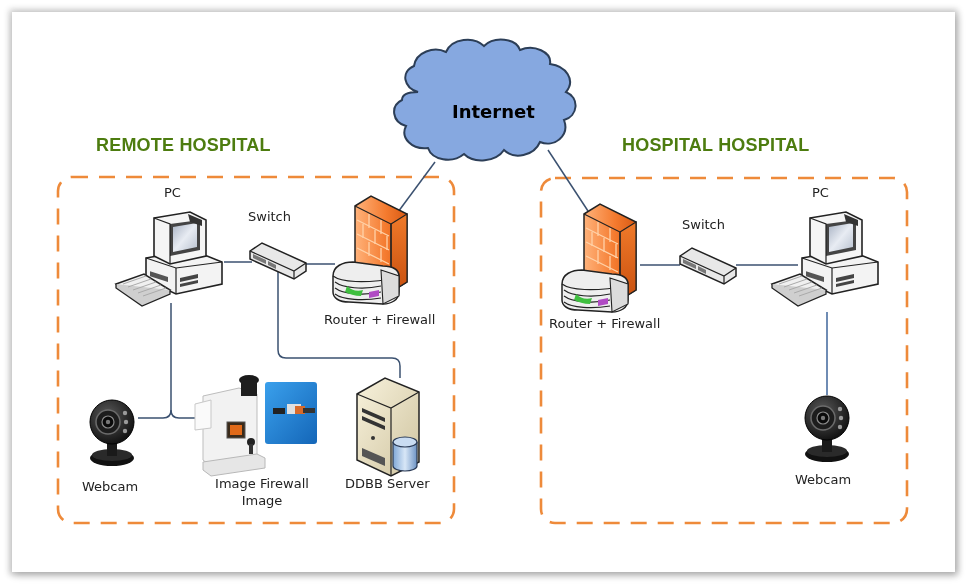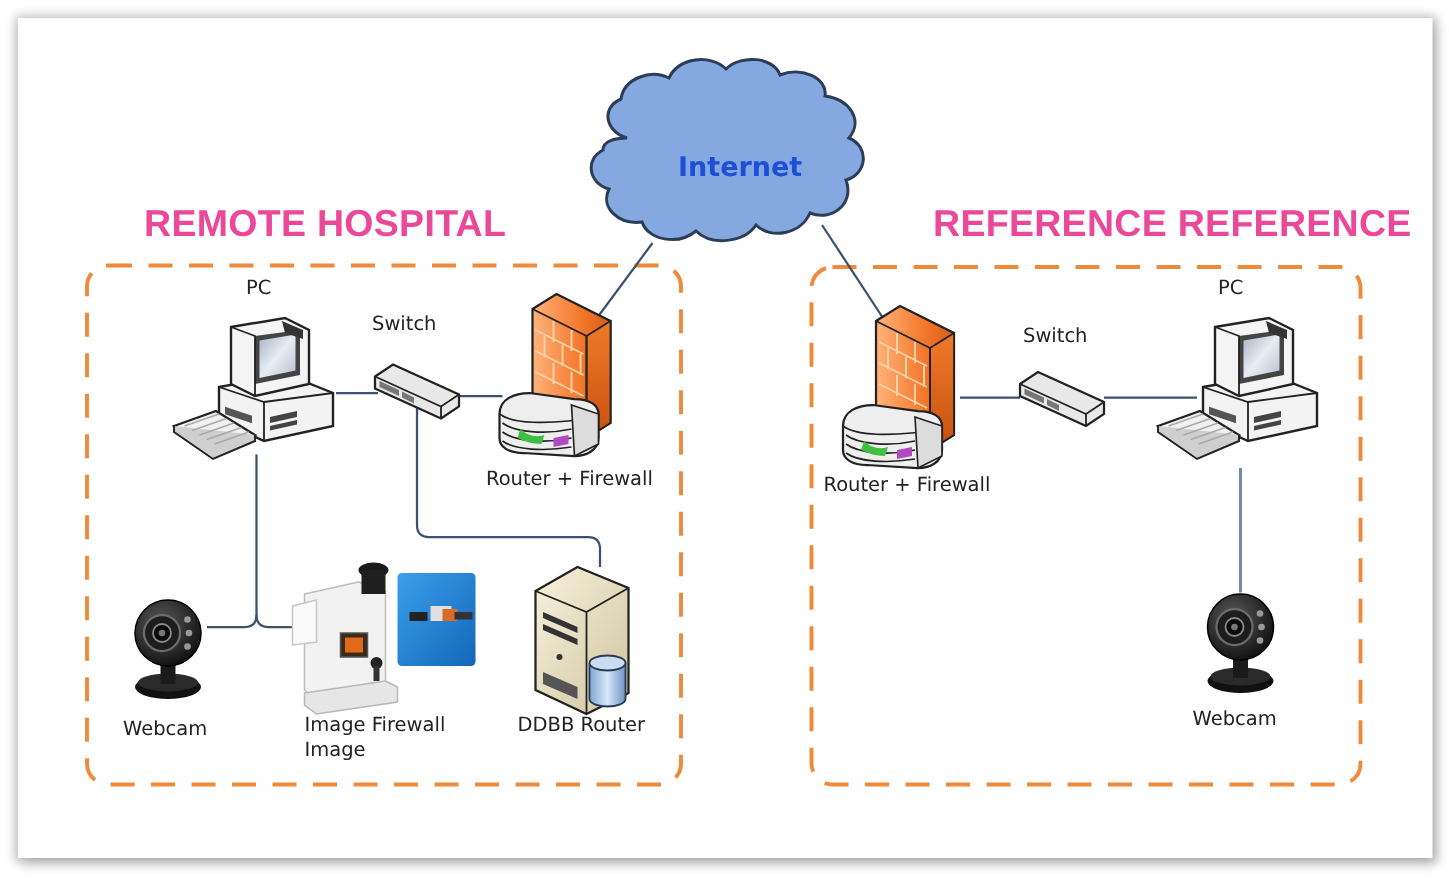--- a/index.html
+++ b/index.html
@@ -4,29 +4,29 @@
 <style>
   html, body { margin: 0; padding: 0; background: #ffffff; }
   body { width: 966px; height: 585px; position: relative; overflow: hidden; font-family: "Liberation Sans", sans-serif; }
   .card {
     position: absolute; left: 12px; top: 12px; width: 943px; height: 560px;
     background: #ffffff;
     box-shadow: 0 0 6px 3px rgba(0,0,0,0.18), 2px 3px 8px rgba(0,0,0,0.22);
   }
   svg.diagram { position: absolute; left: 0; top: 0; }
   .region-title {
-    position: absolute; color: #ec4899; font-weight: bold; font-size: 25px;
+    position: absolute; color: #4d7c0f; font-weight: bold; font-size: 18px;
     font-family: "Liberation Sans", sans-serif; letter-spacing: 0.2px; white-space: nowrap;
   }
   .lbl {
     position: absolute; font-family: "DejaVu Sans", sans-serif; font-size: 13px; color: #222;
-    white-space: nowrap; line-height: 17px;
+    white-space: nowrap; text-align: center; line-height: 17px;
   }
   .cloud-lbl {
-    position: absolute; font-family: "DejaVu Sans", sans-serif; font-weight: bold; font-size: 18px; color: #1d4ed8;
+    position: absolute; font-family: "DejaVu Sans", sans-serif; font-weight: bold; font-size: 18px; color: #000000;
   }
 </style>
 </head>
 <body>
 
 <div class="card"></div>
 
 <svg class="diagram" width="966" height="585" viewBox="0 0 966 585">
   <defs>
     <linearGradient id="fwGrad" x1="0" y1="0" x2="1" y2="0">
@@ -197,28 +197,28 @@
       <use href="#pc"></use>
     </g>
   <g transform="translate(803,392)">
       <use href="#webcam"></use>
     </g>
 </svg>
 
 <div class="cloud-lbl" style="left:452px; top:101px;">Internet</div>
 
 <div class="region-title" style="left:96px; top:135px;">REMOTE HOSPITAL</div>
-<div class="region-title" style="left:622px; top:135px;">REFERENCE REFERENCE</div>
+<div class="region-title" style="left:622px; top:135px;">HOSPITAL HOSPITAL</div>
 
 <div class="lbl" style="left:164px; top:184px;">PC</div>
 <div class="lbl" style="left:248px; top:208px;">Switch</div>
 <div class="lbl" style="left:324px; top:311px;">Router + Firewall</div>
 <div class="lbl" style="left:82px; top:478px;">Webcam</div>
 <div class="lbl" style="left:203px; top:475px; width:118px;">
   <div>Image Firewall</div>
   <div>Image</div>
 </div>
-<div class="lbl" style="left:345px; top:475px;">DDBB Router</div>
+<div class="lbl" style="left:345px; top:475px;">DDBB Server</div>
 
 <div class="lbl" style="left:549px; top:315px;">Router + Firewall</div>
 <div class="lbl" style="left:682px; top:216px;">Switch</div>
 <div class="lbl" style="left:812px; top:184px;">PC</div>
 <div class="lbl" style="left:795px; top:471px;">Webcam</div>
 
 </body></html>

